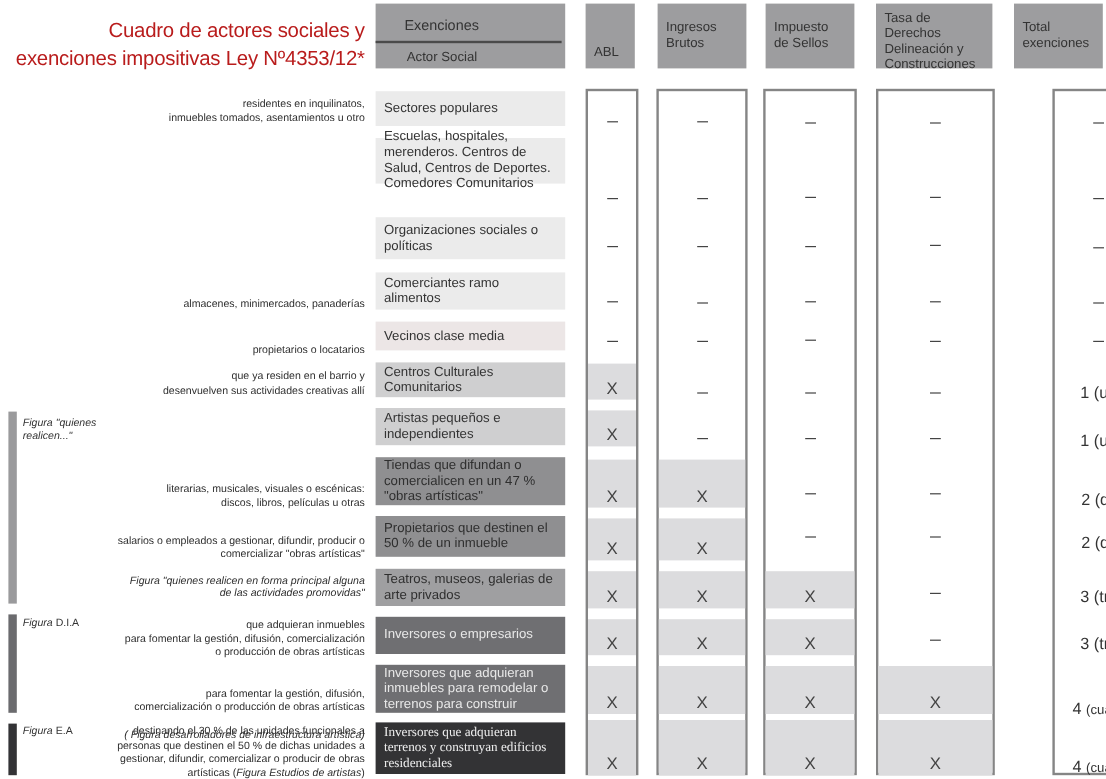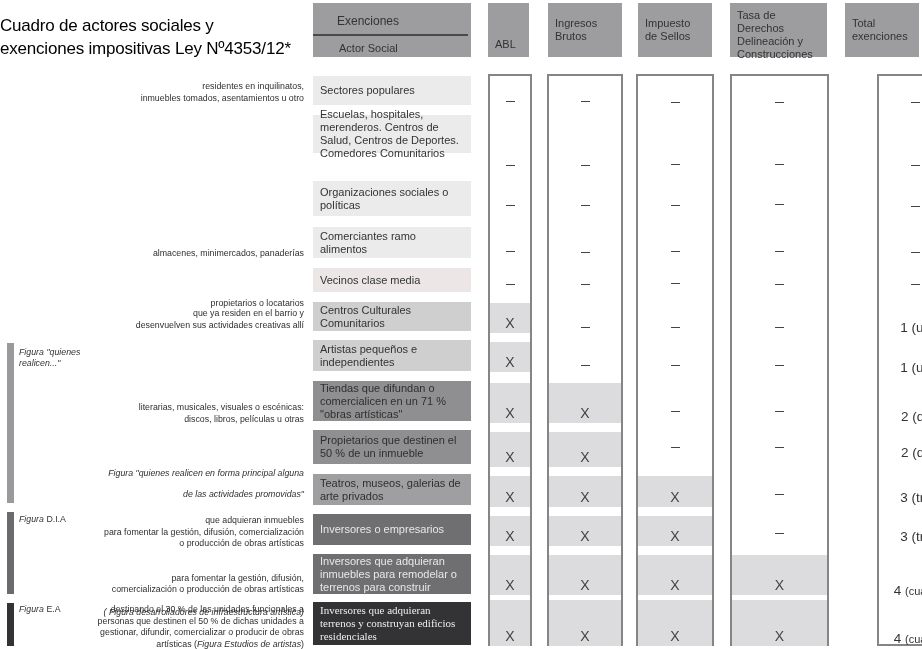--- a/index.html
+++ b/index.html
@@ -1,20 +1,20 @@
 <!DOCTYPE html>
 <html><head>
 <meta charset="utf-8">
 <style>
   html, body { margin: 0; padding: 0; background: #ffffff; }
   body { width: 922px; height: 649px; position: relative; overflow: hidden;
          font-family: "Liberation Sans", "DejaVu Sans", sans-serif; color: #2a2a2a; }
   .abs { position: absolute; }
-  .title { left: 0; width: 304px; font-size: 17px; line-height: 23px;
-           color: #000000; top: 14px; letter-spacing: -0.2px; font-weight: 400; }
+  .title { left: 0; width: 304px; text-align: right; font-size: 17px; line-height: 23px;
+           color: #b91c1c; top: 14px; letter-spacing: -0.2px; font-weight: 400; }
   .hdr { background: #9d9d9f; color: #333; font-size: 11px; line-height: 13px; box-sizing: border-box; }
   .hdr-main { left: 313px; top: 3px; width: 158px; height: 54px; }
   .hdr-main .l1 { position: absolute; left: 24px; top: 12px; font-size: 12px; }
   .hdr-main .sep { position: absolute; left: 0; right: 3px; top: 31px; height: 2px; background: #4a4a4a; }
   .hdr-main .l2 { position: absolute; left: 26px; top: 39px; font-size: 11px; }
   .colhdr { top: 3px; height: 54px; padding: 0 7px; display: flex; align-items: center; white-space: pre-line; }
   .colhdr.abl { align-items: flex-end; padding-bottom: 6px; }
   .colbox { top: 74px; height: 572px; border: 2px solid #858585; box-sizing: border-box; background: #fff; }
   .cell { position: absolute; box-sizing: border-box; display: flex; align-items: flex-end; justify-content: center;
           font-size: 14px; color: #444; padding-bottom: 2px; }
@@ -68,27 +68,28 @@
 
 <div class="sidebar" style="top:512px;height:82px;background:#6b6b6e;"></div>
 <div class="figlabel" style="top:514px;"><span>Figura</span><span class="up"> D.I.A</span></div>
 
 <div class="sidebar" style="top:603px;height:43px;background:#333335;"></div>
 <div class="figlabel" style="top:604px;"><span>Figura</span><span class="up"> E.A</span></div>
 
 <div class="desc" style="top:81px;">residentes en inquilinatos,
 inmuebles tomados, asentamientos u otro</div>
 <div class="desc" style="top:248px;">almacenes, minimercados, panaderías</div>
-<div class="desc" style="top:298px;margin-left:16px;">propietarios o locatarios</div>
+<div class="desc" style="top:286px;margin-left:16px;">propietarios o locatarios</div>
 <div class="desc" style="top:308px;">que ya residen en el barrio y
 desenvuelven sus actividades creativas allí</div>
 <div class="desc" style="top:402px;">literarias, musicales, visuales o escénicas:
 discos, libros, películas u otras</div>
 <div class="desc" style="top:433px;">
-  <br>
+  <span>salarios o empleados a  gestionar, difundir, producir  o
+comercializar "obras artísticas"</span><br>
   <i>Figura "quienes realicen en forma principal alguna</i>
 </div>
 <div class="desc" style="top:477px;">
   <i>de las actividades promovidas"</i>
 </div>
 <div class="desc" style="top:515px;">que adquieran inmuebles
 para fomentar la  gestión, difusión, comercialización
 o producción de obras artísticas</div>
 <div class="desc" style="top:561px;">
   <span>para fomentar la gestión,  difusión,
@@ -100,21 +101,21 @@
 gestionar, difundir, comercializar o producir de obras
 artísticas (</span><i>Figura Estudios de artistas</i><span>)</span></div>
 
 <div class="actor a-light" style="top:76px;height:29px;">Sectores populares</div>
 <div class="actor a-light" style="top:115px;height:38px;">Escuelas, hospitales, merenderos. Centros de Salud, Centros de Deportes. Comedores Comunitarios</div>
 <div class="actor a-light" style="top:181px;height:35px;">Organizaciones sociales o políticas</div>
 <div class="actor a-light" style="top:227px;height:31px;">Comerciantes ramo alimentos</div>
 <div class="actor a-pink" style="top:268px;height:24px;">Vecinos clase media</div>
 <div class="actor a-mid" style="top:302px;height:29px;">Centros Culturales Comunitarios</div>
 <div class="actor a-mid" style="top:340px;height:31px;">Artistas pequeños e independientes</div>
-<div class="actor a-dark1" style="top:381px;height:40px;">Tiendas que difundan o comercialicen en un 71 % "obras artísticas"</div>
+<div class="actor a-dark1" style="top:381px;height:40px;">Tiendas que difundan o comercialicen en un 47 % "obras artísticas"</div>
 <div class="actor a-dark1" style="top:430px;height:34px;">Propietarios que destinen el 50 % de un inmueble</div>
 <div class="actor a-dark2" style="top:474px;height:31px;">Teatros, museos, galerias de arte privados</div>
 <div class="actor a-dark3" style="top:514px;height:31px;">Inversores o empresarios</div>
 <div class="actor a-dark3" style="top:554px;height:40px;">Inversores que adquieran inmuebles para remodelar o terrenos para construir</div>
 <div class="actor a-dark4" style="top:602px;height:43px;font-family:Liberation Serif, serif;">Inversores que adquieran terrenos y construyan edificios residenciales</div>
 
 <div class="abs colbox" style="left:488px;width:44px;">
   <div class="cell" style="left:0;right:0;top:20px;height:16px;">
       <span class="dash"></span>
     </div>

